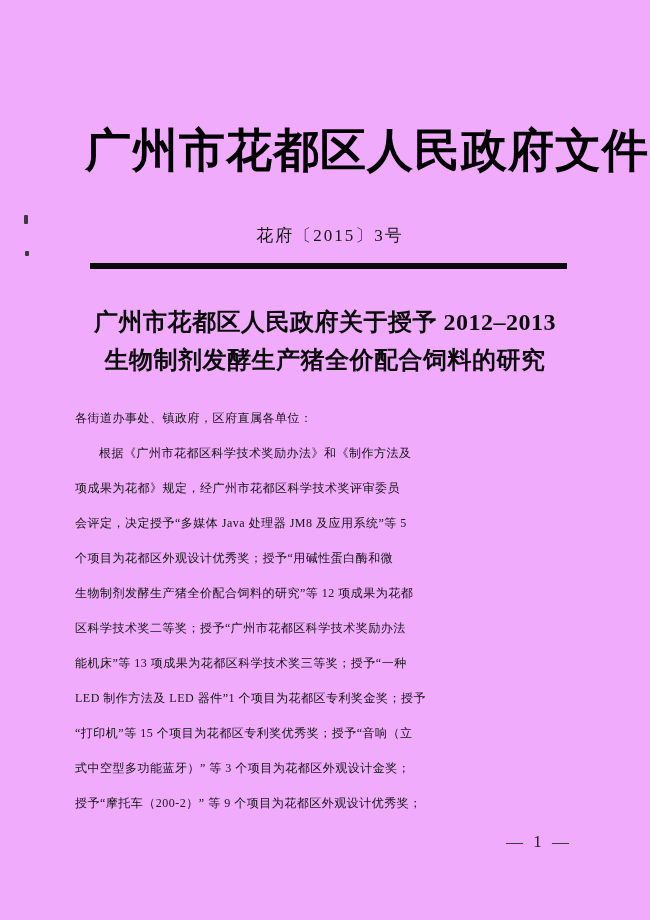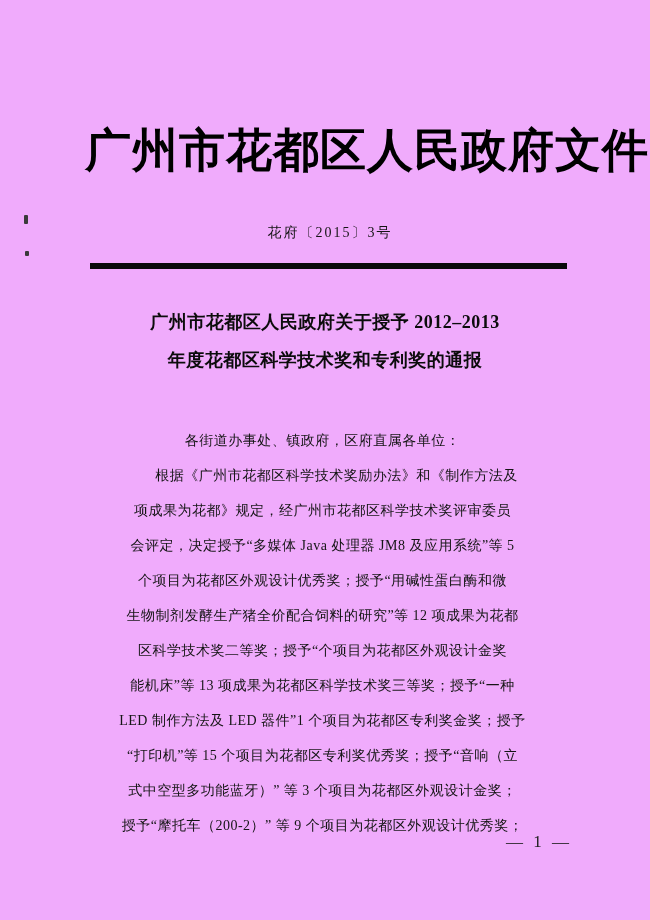--- a/index.html
+++ b/index.html
@@ -29,21 +29,21 @@
     line-height: 66px;
     white-space: nowrap;
   }
 
   .doc-number {
     position: absolute;
     top: 224px;
     left: 85px;
     width: 490px;
     text-align: center;
-    font-size: 14px;
+    font-size: 17px;
     color: #141414;
     letter-spacing: 2px;
     white-space: nowrap;
   }
 
   .rule {
     position: absolute;
     top: 263px;
     left: 90px;
     width: 477px;
@@ -51,36 +51,35 @@
     background: #0a0a0a;
   }
 
   .heading {
     position: absolute;
     top: 303px;
     left: 75px;
     width: 500px;
     text-align: center;
     font-weight: bold;
-    font-size: 18px;
+    font-size: 24px;
     line-height: 38px;
     color: #0c0c0c;
     letter-spacing: 0.5px;
   }
   .heading div { white-space: nowrap; }
 
   .body-text {
     position: absolute;
-    top: 426px;
+    top: 403px;
     left: 75px;
     width: 495px;
-    font-size: 14px;
+    font-size: 12px;
     color: #151515;
     letter-spacing: 0.5px;
-    text-align: center;
   }
   .body-line {
     height: 35px;
     line-height: 30px;
     white-space: nowrap;
   }
   .body-line.indent { text-indent: 2em; }
 
   .page-number {
     position: absolute;
@@ -106,31 +105,31 @@
 <div class="page">
 
   <div class="doc-title">广州市花都区人民政府文件</div>
 
   <div class="doc-number">花府〔2015〕3号</div>
 
   <div class="rule"></div>
 
   <div class="heading">
     <div>广州市花都区人民政府关于授予 2012–2013</div>
-    <div>年度花都区科学技术奖和专利奖的通报</div>
+    <div>生物制剂发酵生产猪全价配合饲料的研究</div>
   </div>
 
   <div class="body-text">
     <div class="body-line">各街道办事处、镇政府，区府直属各单位：</div>
     <div class="body-line indent">根据《广州市花都区科学技术奖励办法》和《制作方法及</div>
     <div class="body-line">项成果为花都》规定，经广州市花都区科学技术奖评审委员</div>
     <div class="body-line">会评定，决定授予“多媒体 Java 处理器 JM8 及应用系统”等 5</div>
     <div class="body-line">个项目为花都区外观设计优秀奖；授予“用碱性蛋白酶和微</div>
     <div class="body-line">生物制剂发酵生产猪全价配合饲料的研究”等 12 项成果为花都</div>
-    <div class="body-line">区科学技术奖二等奖；授予“个项目为花都区外观设计金奖</div>
+    <div class="body-line">区科学技术奖二等奖；授予“广州市花都区科学技术奖励办法</div>
     <div class="body-line">能机床”等 13 项成果为花都区科学技术奖三等奖；授予“一种</div>
     <div class="body-line">LED 制作方法及 LED 器件”1 个项目为花都区专利奖金奖；授予</div>
     <div class="body-line">“打印机”等 15 个项目为花都区专利奖优秀奖；授予“音响（立</div>
     <div class="body-line">式中空型多功能蓝牙）”  等 3 个项目为花都区外观设计金奖；</div>
     <div class="body-line">授予“摩托车（200-2）”  等 9 个项目为花都区外观设计优秀奖；</div>
   </div>
 
   <div class="page-number">— 1 —</div>
 
   <div class="speck speck-1"></div>

